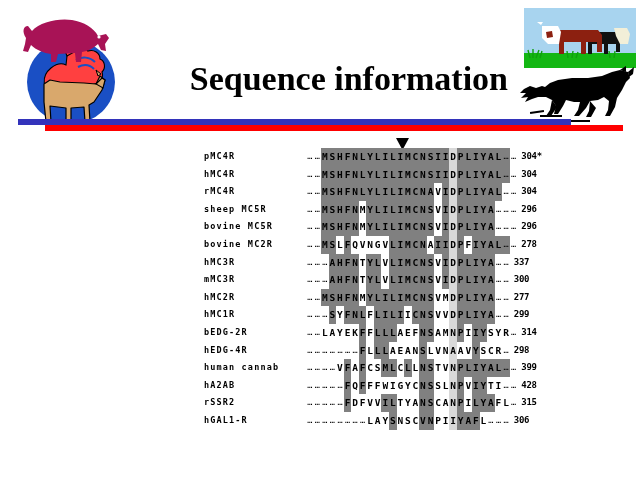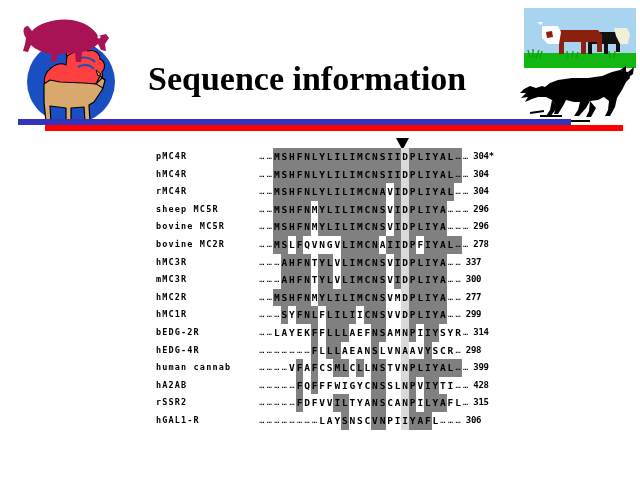--- a/index.html
+++ b/index.html
@@ -37,20 +37,21 @@
     position: absolute;
     left: 148px; top: 59px;
     width: 360px;
     font-family: "Liberation Serif", "DejaVu Serif", serif;
     font-weight: bold;
     font-size: 34px;
     line-height: 40px;
     letter-spacing: 0px;
     color: #000000;
     white-space: nowrap;
+    text-align: right;
   }
 
   
   #cow-photo {
     position: absolute;
     left: 524px; top: 8px;
     width: 112px; height: 60px;
     overflow: hidden;
   }
   #cow-photo svg { display: block; }
@@ -86,20 +87,21 @@
   #marker {
     position: absolute;
     left: 396px; top: 2px;
     width: 13px; height: 12px;
   }
 
   #rows {
     position: absolute;
     left: 0; top: 14px;
     width: 536px;
+    padding-left: 48px;
   }
 
   .aln-row {
     position: relative;
     height: 17.6px;
     white-space: nowrap;
     font-size: 0px; 
   }
 
   

